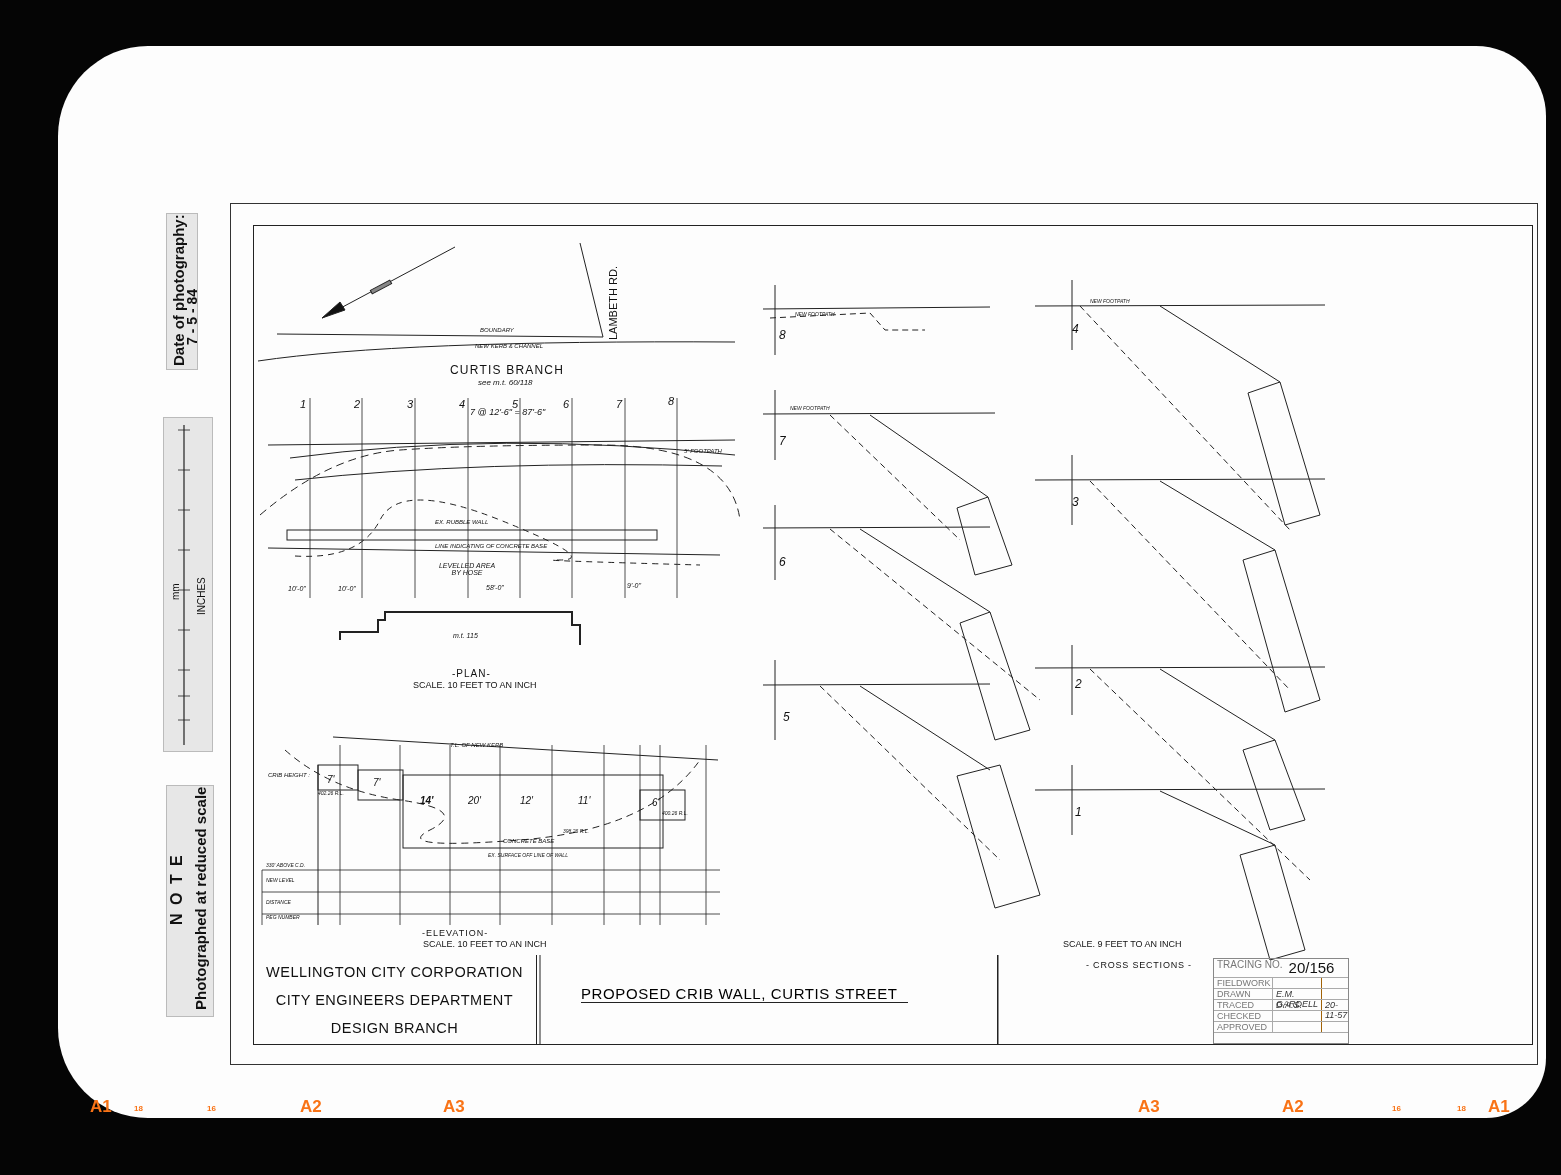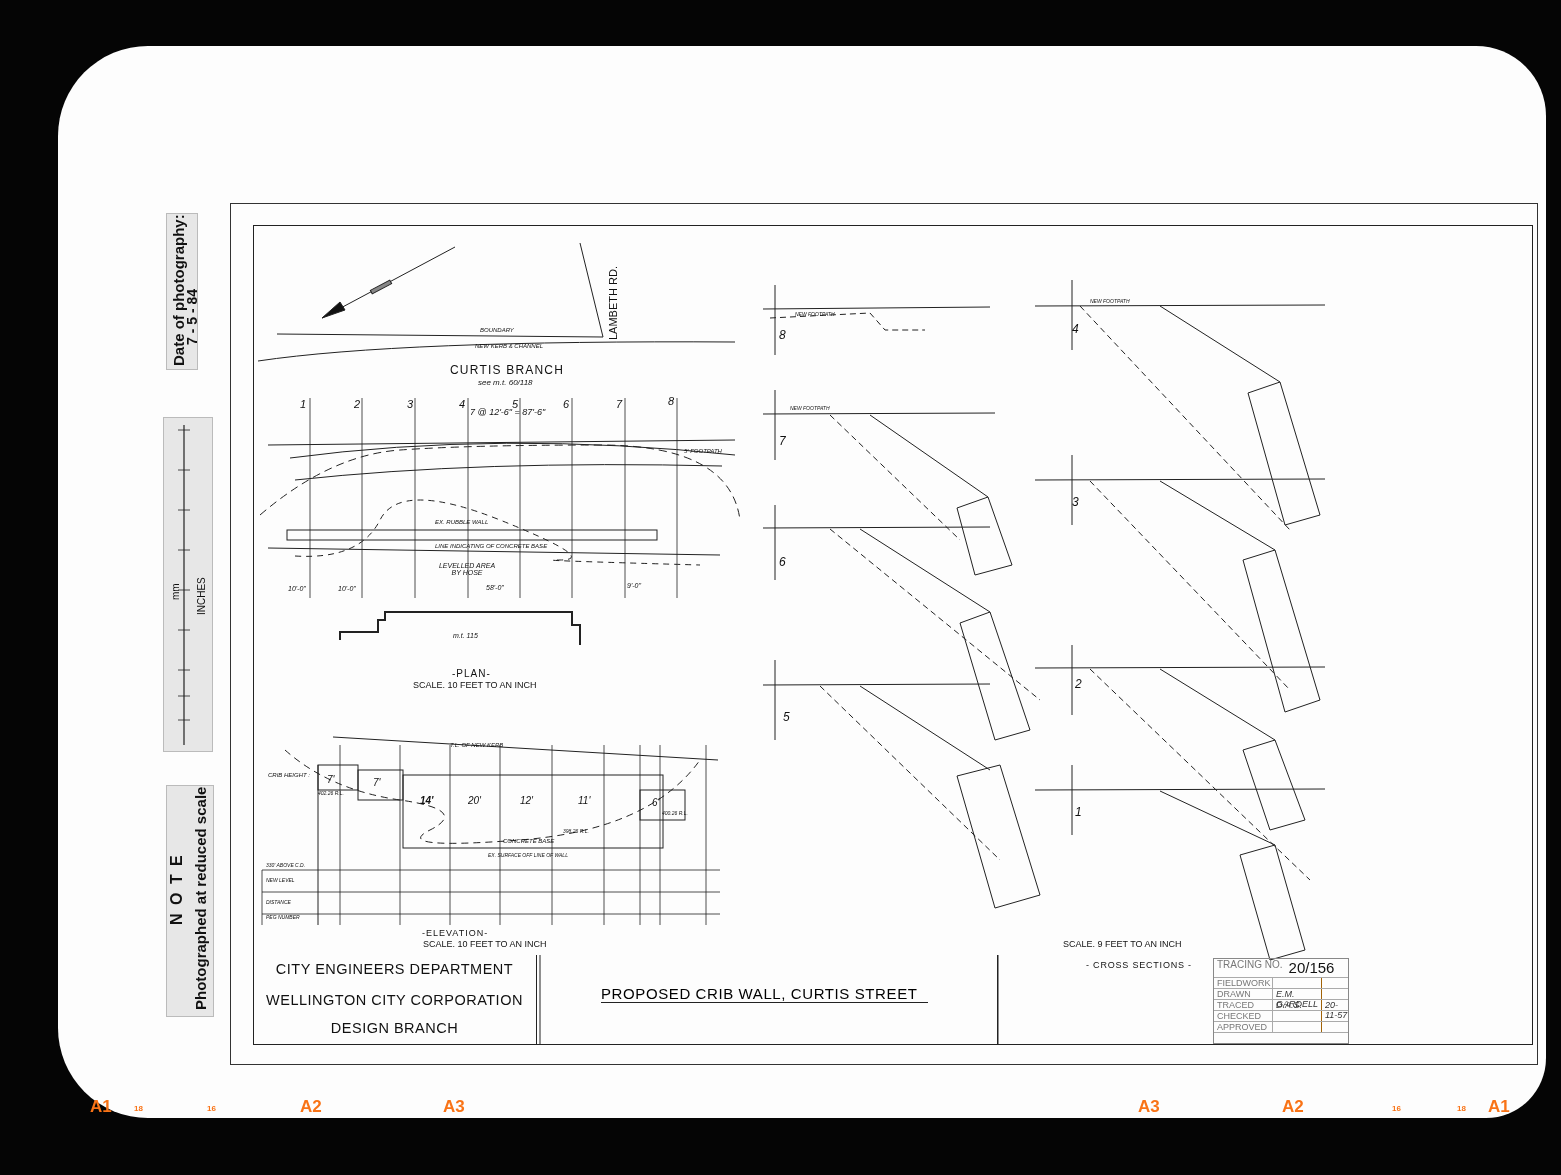--- a/index.html
+++ b/index.html
@@ -7,21 +7,21 @@
   .card{position:absolute;left:58px;top:46px;width:1488px;height:1072px;background:#fdfdfd;border-radius:90px 70px 60px 90px;}
   .sheet{position:absolute;left:230px;top:203px;width:1308px;height:862px;border:1.5px solid #333;box-sizing:border-box;}
   .inner{position:absolute;left:253px;top:225px;width:1280px;height:820px;border:1.5px solid #222;box-sizing:border-box;}
   svg.draw{position:absolute;left:0;top:0;}
   .label{position:absolute;color:#111;white-space:nowrap;}
   .side-box{position:absolute;background:#e7e7e7;border:1px solid #bbb;}
   .rot{position:absolute;transform-origin:left top;transform:rotate(-90deg);white-space:nowrap;color:#111;font-weight:bold;}
   .tb-org{position:absolute;left:253px;top:955px;width:284px;height:90px;border-right:1.5px solid #222;box-sizing:border-box;text-align:center;font-size:14.5px;letter-spacing:.5px;color:#111;}
   .tb-org div{height:28px;line-height:28px;margin-top:0;}
   .tb-title{position:absolute;left:537px;top:955px;width:461px;height:90px;border-right:1.5px solid #222;box-sizing:border-box;}
-  .tb-title span{position:absolute;left:64px;top:30px;font-size:15px;letter-spacing:.6px;border-bottom:1.3px solid #222;padding-right:10px;}
+  .tb-title span{position:absolute;left:44px;top:30px;font-size:15px;letter-spacing:.6px;border-bottom:1.3px solid #222;padding-right:10px;}
   .tracing{position:absolute;left:1213px;top:958px;width:134px;height:84px;border:1px solid #888;font-size:9px;color:#777;}
   .tracing .row{height:10px;border-bottom:1px solid #aaa;display:flex;}
   .tracing .row span{padding-left:3px;}
   .tracing .c1{width:55px;border-right:1px solid #aaa;}
   .tracing .c2{width:45px;border-right:1px solid #a16207;font-style:italic;color:#333;}
   .tracing .c3{flex:1;font-style:italic;color:#333;}
   .tracing .head{height:18px;font-size:10px;}
   .tracing .head b{font-size:15px;color:#111;font-weight:normal;margin-left:6px;}
   .marks{position:absolute;font-weight:bold;color:#f97316;}
 </style>
@@ -213,22 +213,22 @@
 <div class="label" style="left:1072px;top:495px;font-size:12px;font-style:italic;">3</div>
 <div class="label" style="left:1075px;top:677px;font-size:12px;font-style:italic;">2</div>
 <div class="label" style="left:1075px;top:805px;font-size:12px;font-style:italic;">1</div>
 <div class="label" style="left:795px;top:311px;font-size:5px;font-style:italic;">NEW FOOTPATH</div>
 <div class="label" style="left:790px;top:405px;font-size:5px;font-style:italic;">NEW FOOTPATH</div>
 <div class="label" style="left:1090px;top:298px;font-size:5px;font-style:italic;">NEW FOOTPATH</div>
 <div class="label" style="left:1086px;top:960px;font-size:9px;letter-spacing:.8px;">- CROSS SECTIONS -</div>
 <div class="label" style="left:1063px;top:939px;font-size:9px;">SCALE. 9 FEET TO AN INCH</div>
 
 <div class="tb-org">
+  <div style="margin-top:3px;">WELLINGTON CITY CORPORATION</div>
   <div>CITY ENGINEERS DEPARTMENT</div>
-  <div style="margin-top:3px;">WELLINGTON CITY CORPORATION</div>
   <div>DESIGN BRANCH</div>
 </div>
 <div class="tb-title">
   <span>PROPOSED CRIB WALL,  CURTIS STREET</span>
 </div>
 <div class="tracing">
   <div class="row head">
       <span>TRACING NO.</span>
       <b>20/156</b>
     </div>

